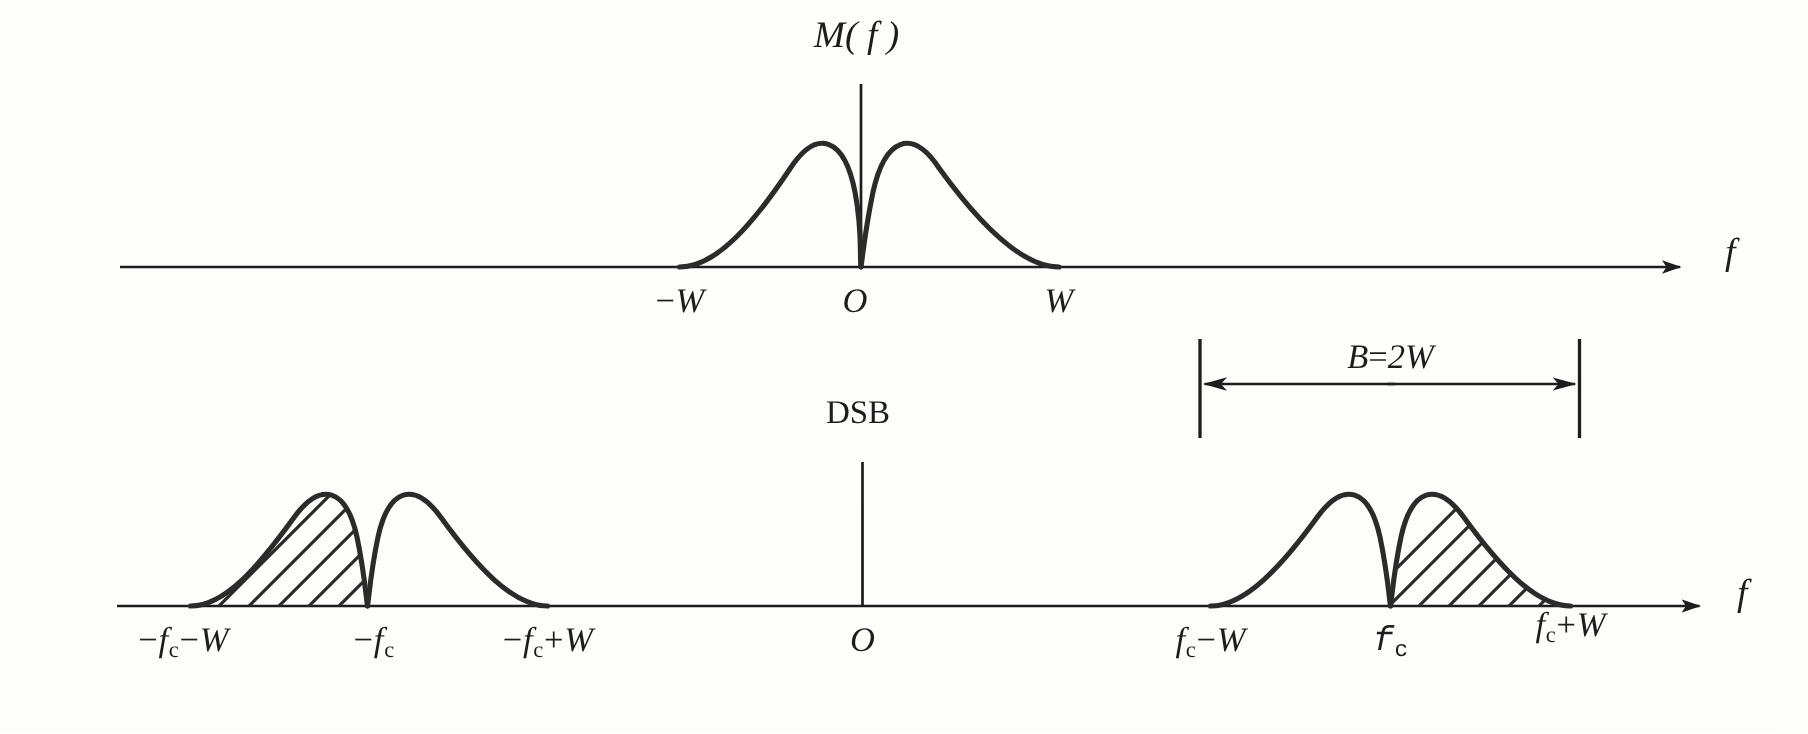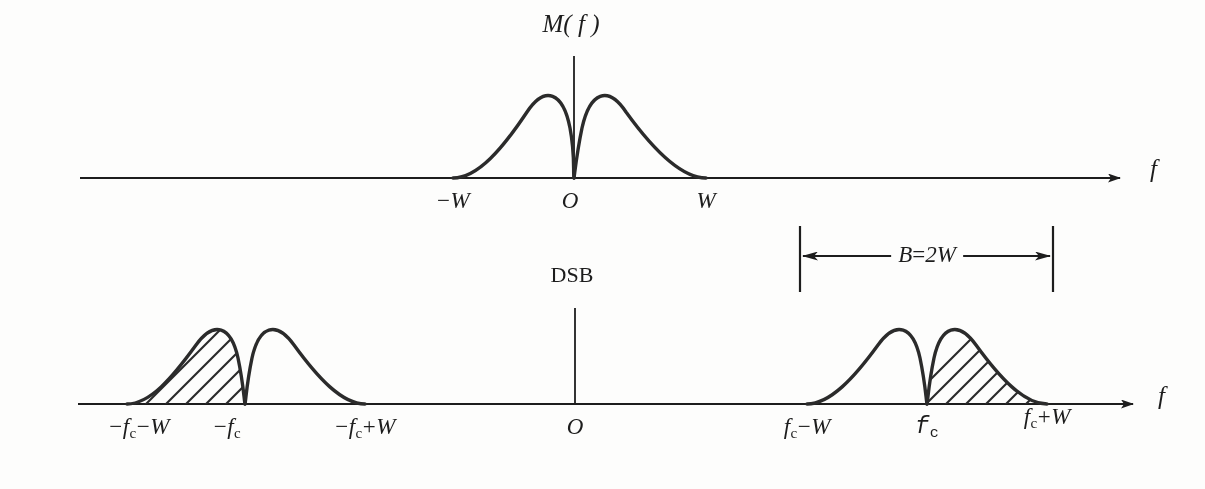--- a/index.html
+++ b/index.html
@@ -159,41 +159,41 @@
   </svg>
 
   <div class="lbl sig-label" style="left:571px; top:10px;">M( f )</div>
 
   <div class="lbl plain-label" style="left:572px; top:262px;">DSB</div>
 
   <div class="lbl axis-name" style="left:1150px; top:155px;">f</div>
 
   <div class="lbl axis-name" style="left:1158px; top:382px;">f</div>
 
-  <div class="lbl dim-label" style="left:927px; top:255px;">
+  <div class="lbl dim-label" style="left:927px; top:238px;">
     <span>B</span><span class="eq">=</span><span>2W</span>
   </div>
 
   <div class="lbl tick-label" style="left:453px; top:188px;">
     <span class="op">−</span><span class="up">W</span>
   </div>
 
   <div class="lbl tick-label" style="left:570px; top:188px;">
     <span class="up">O</span>
   </div>
 
   <div class="lbl tick-label" style="left:706px; top:188px;">
     <span class="up">W</span>
   </div>
 
-  <div class="lbl tick-label" style="left:139px; top:414px;text-align:right;">
+  <div class="lbl tick-label" style="left:122px; top:414px;text-align:right;">
     <span class="op">−</span><span class="up">f</span><span class="sub">c</span><span class="op">−</span><span class="up">W</span>
   </div>
 
-  <div class="lbl tick-label" style="left:227px; top:414px;">
+  <div class="lbl tick-label" style="left:249px; top:414px;">
     <span class="op">−</span><span class="up">f</span><span class="sub">c</span>
   </div>
 
   <div class="lbl tick-label" style="left:365px; top:414px;">
     <span class="op">−</span><span class="up">f</span><span class="sub">c</span><span class="op">+</span><span class="up">W</span>
   </div>
 
   <div class="lbl tick-label" style="left:575px; top:414px;">
     <span class="up">O</span>
   </div>

